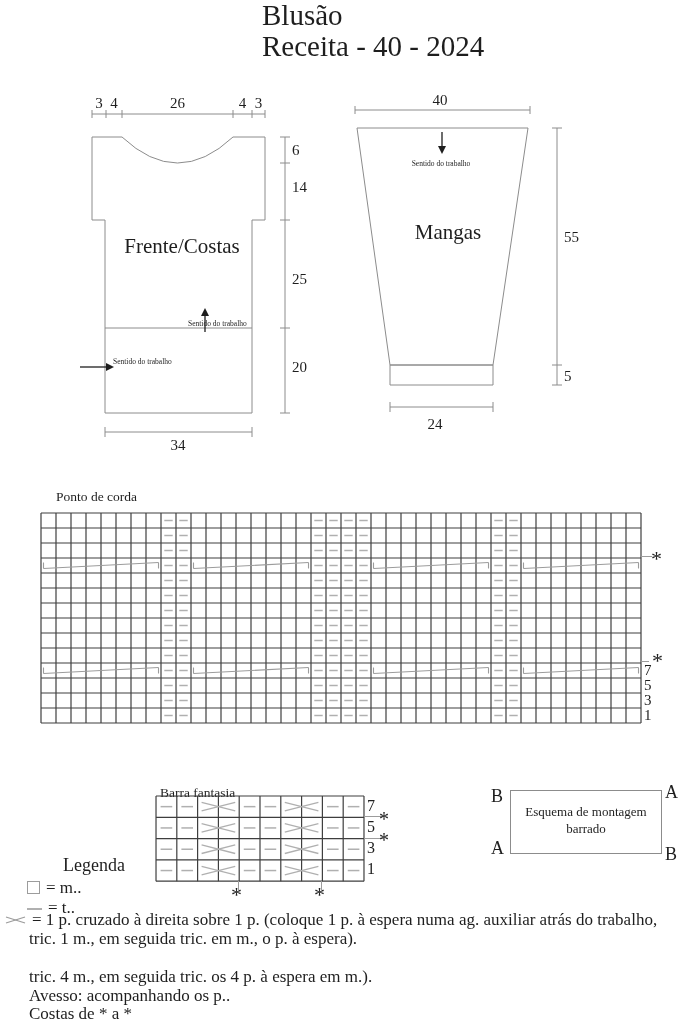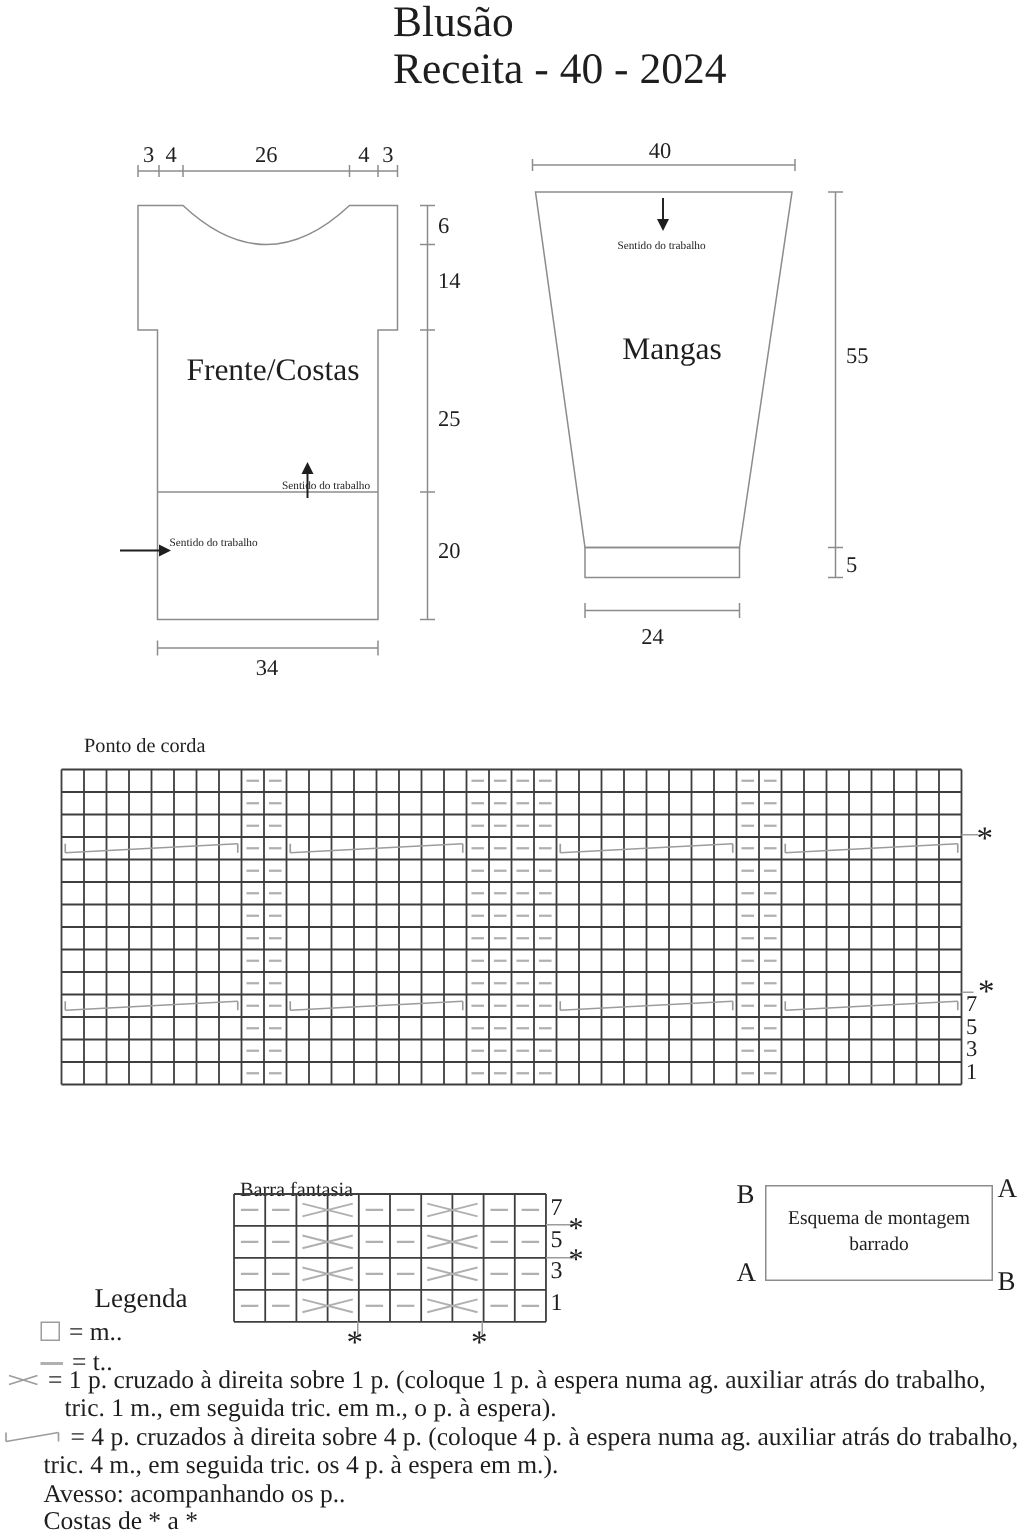--- a/index.html
+++ b/index.html
@@ -412,25 +412,18 @@
   </div>
   <div class="abs legend-line" style="left:27px;top:898px;">
     <span class="dashsym"></span><span>= t..</span>
   </div>
   <div class="abs legend-line" style="left:4px;top:910px;">
     <svg class="symsvg" width="23" height="12">
       <line x1="2" y1="3" x2="21" y2="9" stroke="#9c9c9c" stroke-width="1.2"></line>
       <line x1="2" y1="9" x2="21" y2="3" stroke="#9c9c9c" stroke-width="1.2"></line>
     </svg><span>= 1 p. cruzado à direita sobre 1 p. (coloque 1 p. à espera numa ag. auxiliar atrás do trabalho,</span>
   </div>
-  <div class="abs legend-line" style="left:43px;top:929px;">tric. 1 m., em seguida tric. em m., o p. à espera).</div>
-  <div class="abs legend-line" style="left:2px;top:948px;">
-    <svg class="symsvg" width="40" height="12">
-      <line x1="2" y1="3" x2="2" y2="9" stroke="#9c9c9c" stroke-width="1.1"></line>
-      <line x1="2" y1="9" x2="37" y2="3" stroke="#9c9c9c" stroke-width="1.1"></line>
-      <line x1="37" y1="3" x2="37" y2="9" stroke="#9c9c9c" stroke-width="1.1"></line>
-    </svg><span>= 4 p. cruzados à direita sobre 4 p. (coloque 4 p. à espera numa ag. auxiliar atrás do trabalho,</span>
-  </div>
+  <div class="abs legend-line" style="left:29px;top:929px;">tric. 1 m., em seguida tric. em m., o p. à espera).</div>
   <div class="abs legend-line" style="left:29px;top:967px;">tric. 4 m., em seguida tric. os 4 p. à espera em m.).</div>
   <div class="abs legend-line" style="left:29px;top:986px;">Avesso: acompanhando os p..</div>
   <div class="abs legend-line" style="left:29px;top:1004px;">Costas de * a *</div>
 
 </div>
 
 </body></html>

